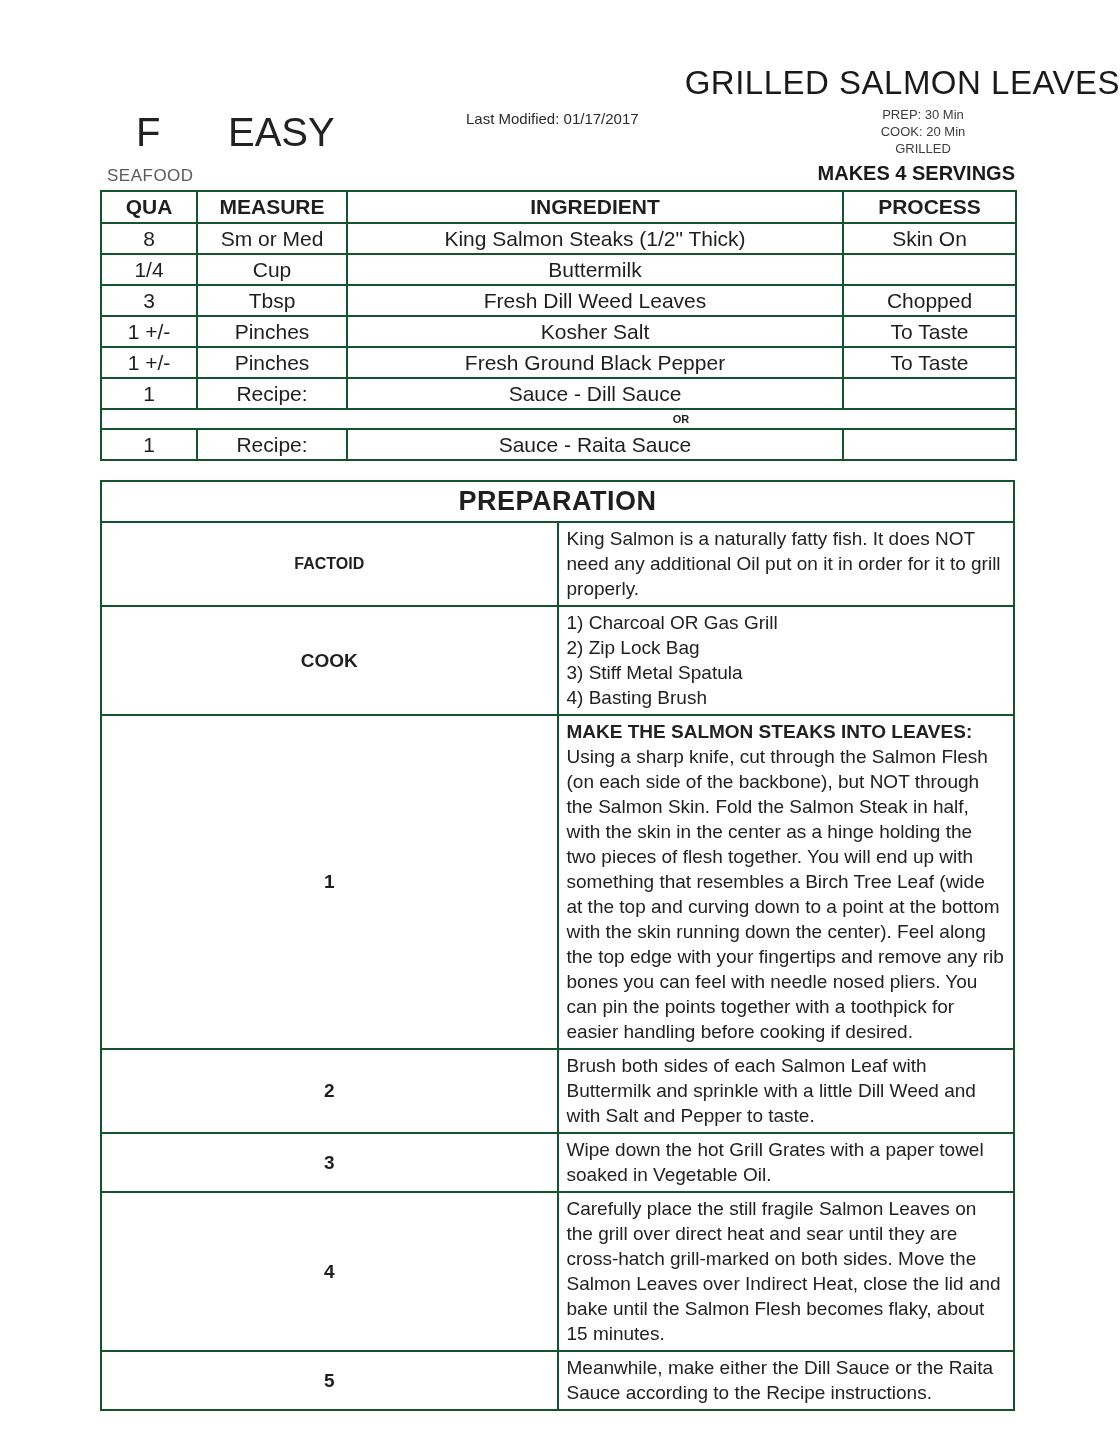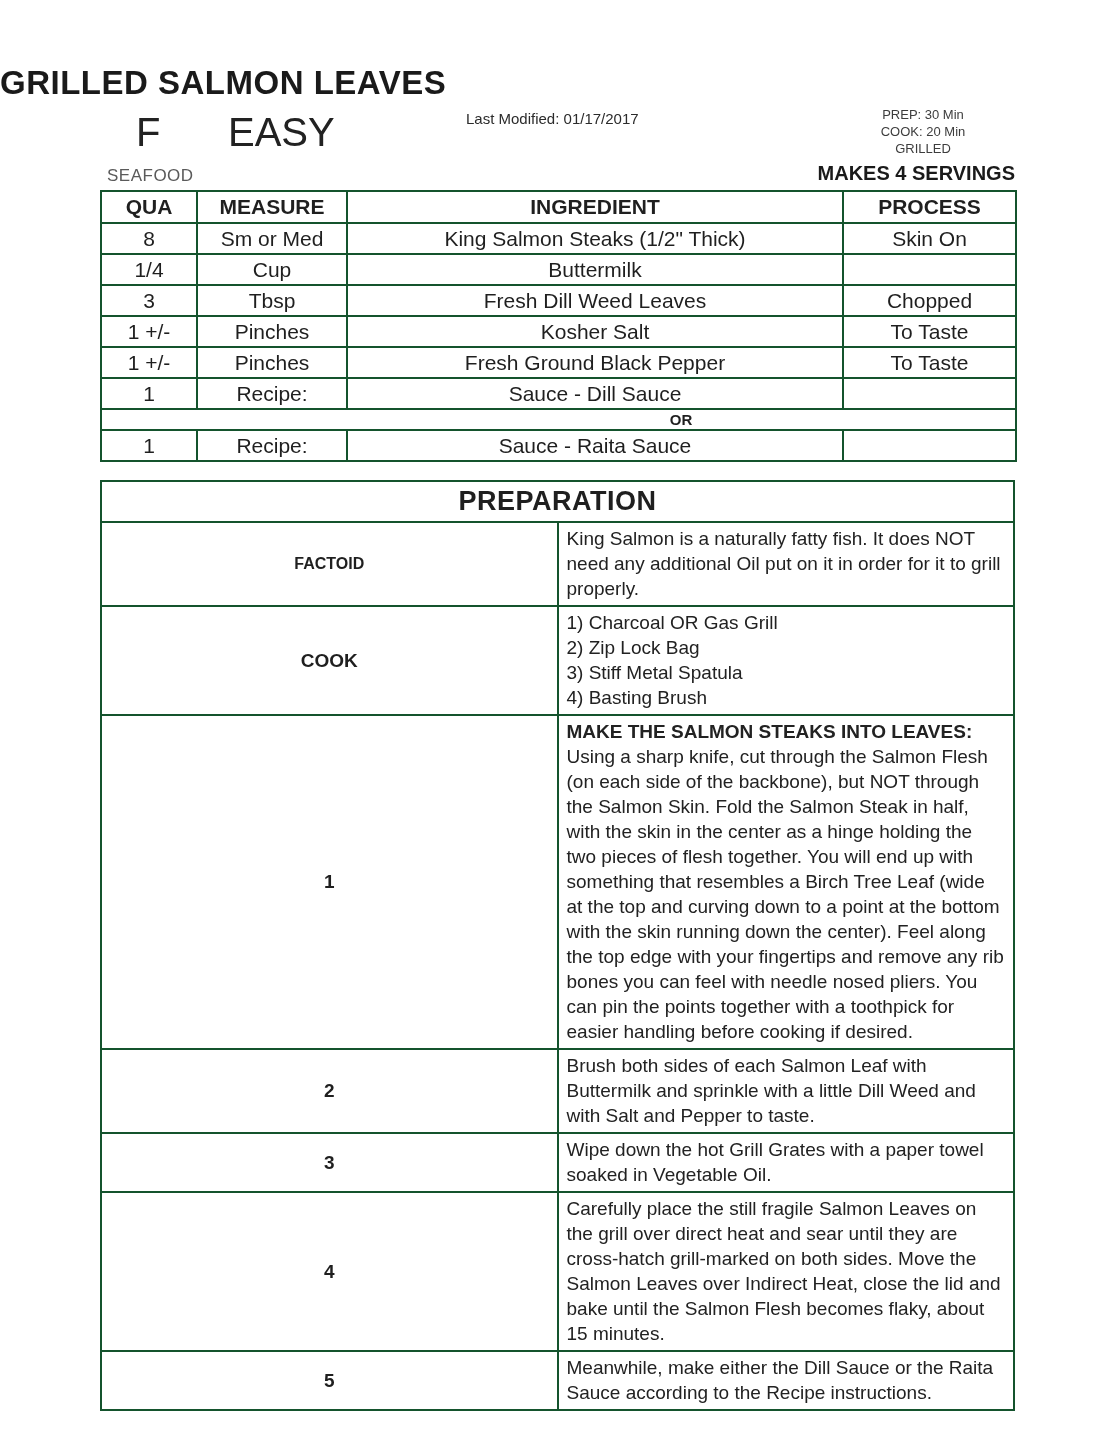--- a/index.html
+++ b/index.html
@@ -10,23 +10,23 @@
     height: 1451px;
     background: #ffffff;
     font-family: "Liberation Sans", sans-serif;
     color: #1f1f1f;
     overflow: hidden;
   }
   
   .title {
     position: absolute;
     top: 64px; left: 0; right: 0;
-    text-align: left;
+    text-align: right;
     font-size: 33px;
-    font-weight: bold;
+    font-weight: normal;
     letter-spacing: 0.5px;
     color: #1a1a1a;
   }
   .letter-code {
     position: absolute;
     top: 110px; left: 136px;
     font-size: 40px;
     color: #222;
   }
   .difficulty {
@@ -87,21 +87,21 @@
   }
   .ing-table td {
     font-size: 21px;
     height: 31px;
     padding: 1px 7px;
     text-align: center;
     white-space: nowrap;
   }
   .ing-table td.qua { text-align: center; }
   .ing-table td.or-cell {
-    font-size: 15px;
+    font-size: 11px;
     font-weight: bold;
     height: 20px;
     padding-left: 252px;
   }
   .prep-table {
     position: absolute;
     top: 480px; left: 100px;
     width: 915px;
   }
   .prep-table th.prep-title {

